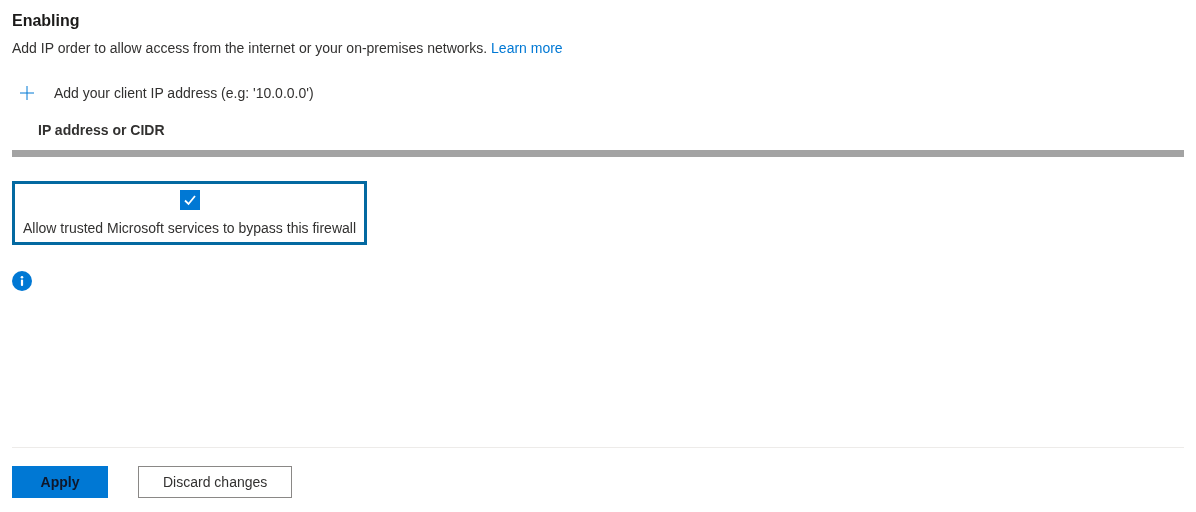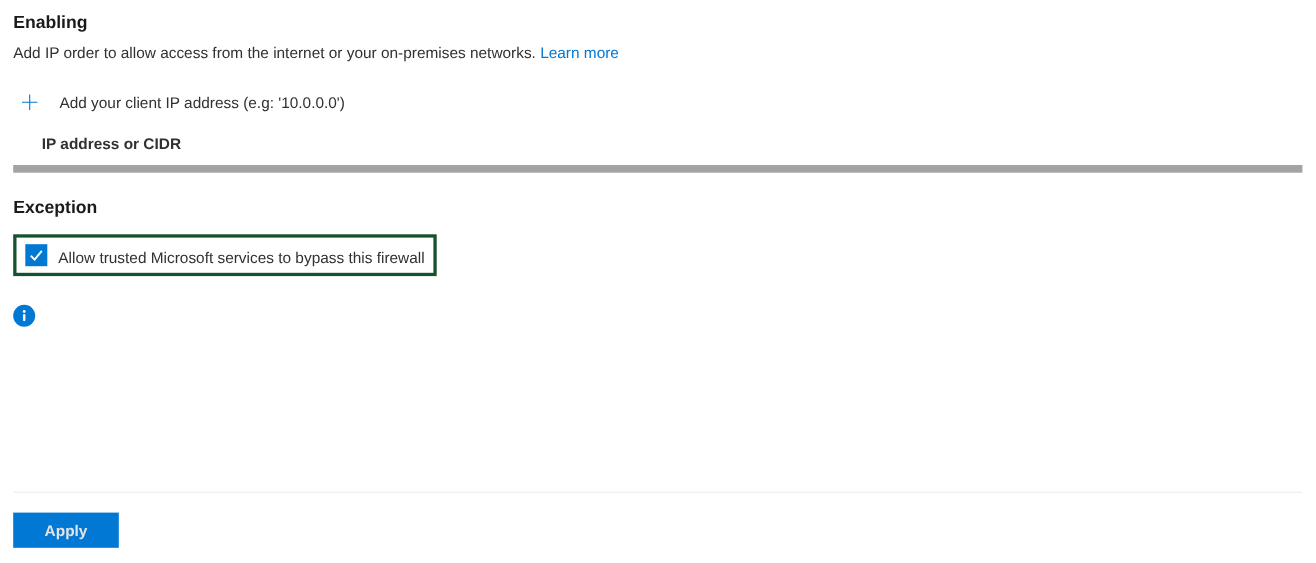--- a/index.html
+++ b/index.html
@@ -57,25 +57,26 @@
     }
     .column-header {
       font-weight: 600;
       font-size: 14px;
       padding: 12px 0 12px 26px;
       border-bottom: 7px solid #a3a3a3;
       margin-bottom: 24px;
     }
     .checkbox-highlighted {
       display: inline-flex;
-      align-items: flex-end;
+      align-items: center;
       gap: 10px;
       padding: 6px 8px;
-      border: 3px solid #14532d;
-      cursor: pointer;
+      border: 3px solid #0369a1;
+      cursor: pointer;
+      flex-direction: column;
     }
     .checkbox-box {
       width: 20px;
       height: 20px;
       background: #0078d4;
       display: inline-flex;
       align-items: center;
       justify-content: center;
       flex-shrink: 0;
     }
@@ -115,21 +116,21 @@
       bottom: 14px;
       left: 12px;
       right: 12px;
       padding-top: 18px;
       border-top: 1px solid #edebe9;
       display: flex;
       gap: 30px;
     }
     .btn-primary {
       background: #0078d4;
-      color: #e5e5e5;
+      color: #0f172a;
       border: none;
       padding: 6px 24px;
       font-size: 14px;
       font-family: inherit;
       font-weight: 600;
       cursor: pointer;
       min-width: 96px;
       height: 32px;
     }
     .btn-secondary {
@@ -164,21 +165,20 @@
       <line x1="8" y1="1" x2="8" y2="15"></line>
       <line x1="1" y1="8" x2="15" y2="8"></line>
     </svg>
   </span>
   <span class="add-ip-text">Add your client IP address (e.g: '10.0.0.0')</span>
 </div>
 
 <div class="column-header">IP address or CIDR</div>
 
 <div class="exception-block">
-  <h2 class="section-heading">Exception</h2>
 
   <div class="checkbox-wrapper">
     <label class="checkbox-highlighted">
       <span class="checkbox-box">
         <svg viewBox="0 0 14 14" fill="none" stroke="#ffffff" stroke-width="1.8">
           <polyline points="2,7.5 5.5,11 12,3"></polyline>
         </svg>
       </span>
       <span class="checkbox-label">Allow trusted Microsoft services to bypass this firewall</span>
     </label>
@@ -189,13 +189,14 @@
       <svg viewBox="0 0 16 16">
         <circle cx="8" cy="4.2" r="1.3" fill="#ffffff"></circle>
         <rect x="6.9" y="6.5" width="2.2" height="6.5" rx="1" fill="#ffffff"></rect>
       </svg>
     </span>
   </div>
 </div>
 
 <div class="footer">
   <button class="btn-primary">Apply</button>
+  <button class="btn-secondary">Discard changes</button>
 </div>
 
 </body></html>

